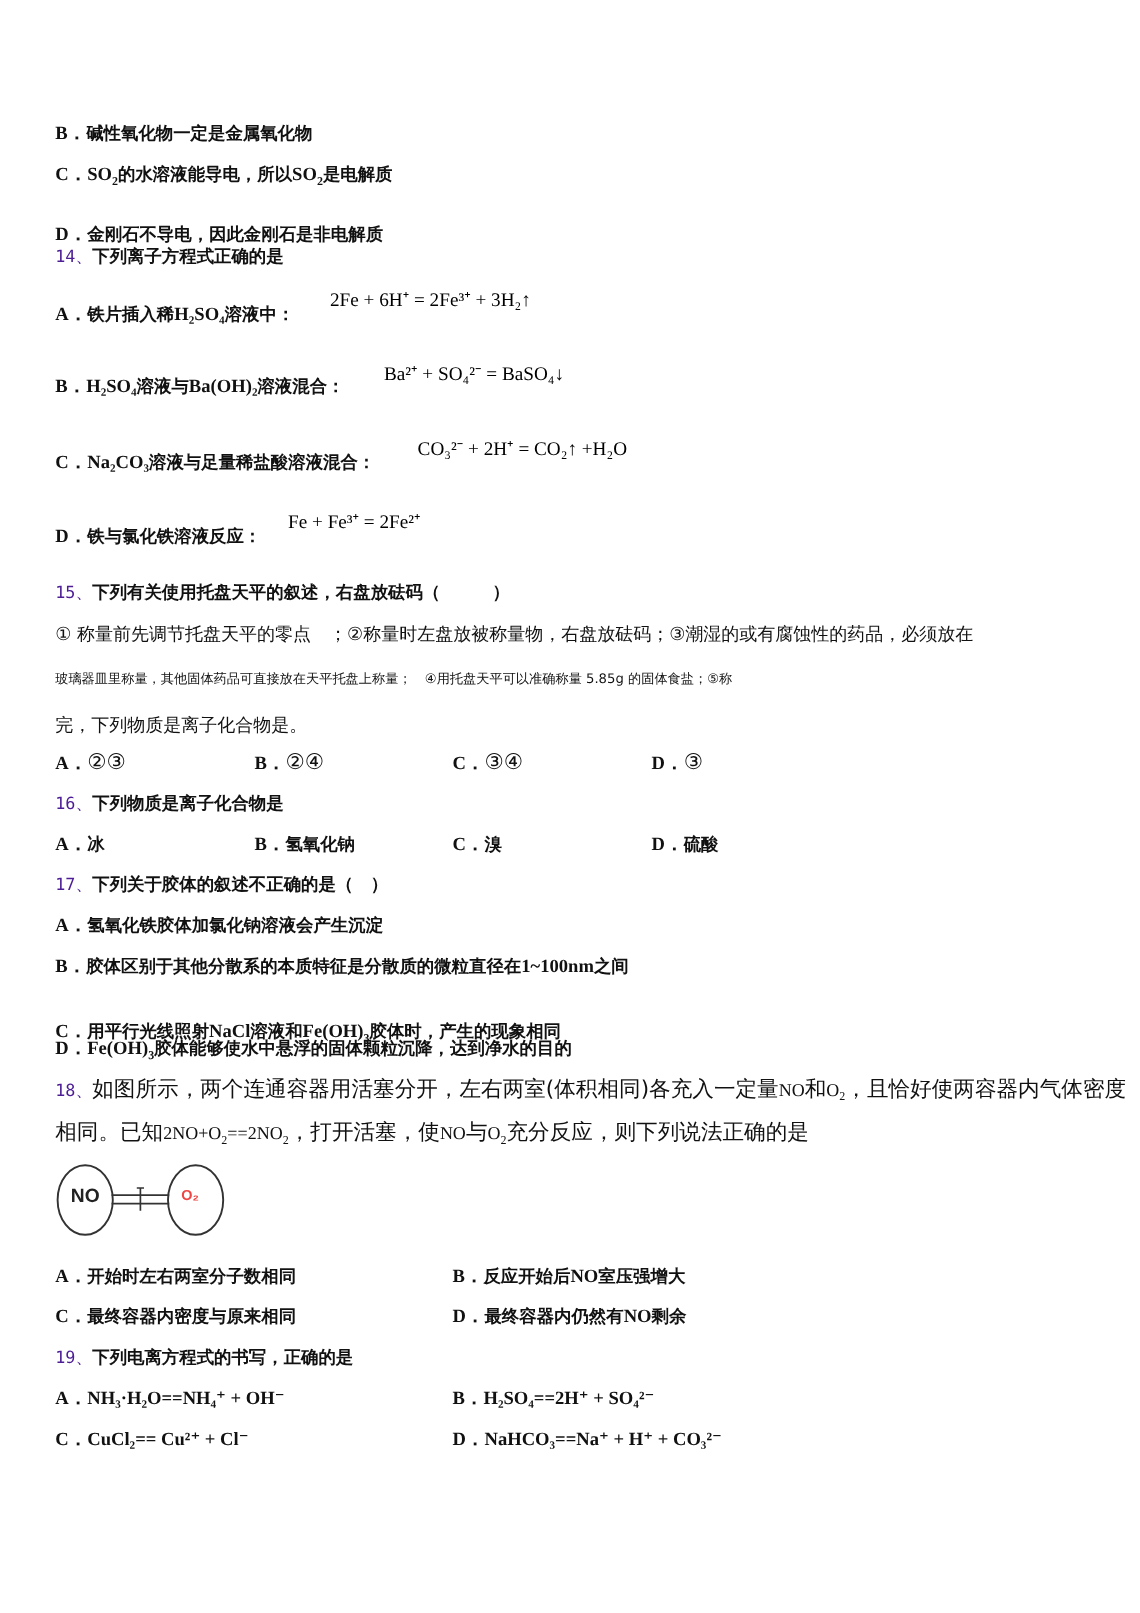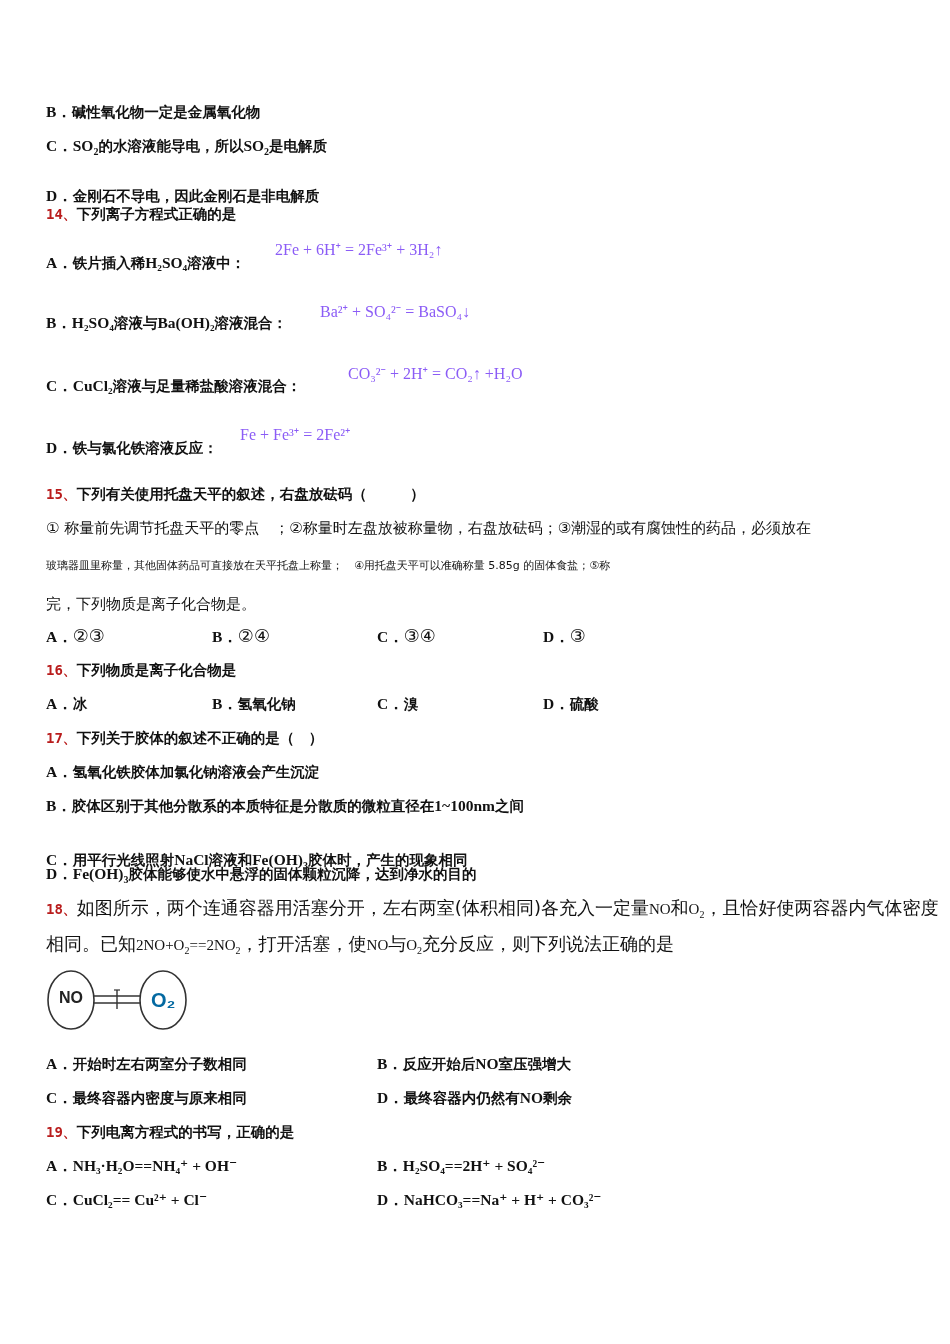--- a/index.html
+++ b/index.html
@@ -1,23 +1,23 @@
 <!DOCTYPE html>
 <html><head>
 <meta charset="utf-8">
 <style>
   html, body { margin: 0; padding: 0; background: #ffffff; }
   body { width: 950px; height: 1344px; position: relative; overflow: hidden;
          font-family: "Liberation Serif", "DejaVu Serif", serif; color: #111; }
   .line { position: absolute; left: 46px; font-size: 15.5px; line-height: 20px; white-space: nowrap; }
   .b { font-weight: bold; }
-  .qnum { font-weight: bold; color: #b91c1c; font-family: "DejaVu Sans Mono", monospace; font-size: 14px; }
+  .qnum { font-weight: normal; color: #4c1d95; font-family: "DejaVu Sans Mono", monospace; font-size: 14px; }
   .cn { font-family: Liberation Mono, monospace; font-weight: bold; font-size: 14.5px; }
   .cn-n { font-family: "DejaVu Sans", sans-serif; font-weight: normal; font-size: 18px; }
-  .eq { position: absolute; font-family: "Liberation Serif", serif; font-size: 16px; color: #8b5cf6; white-space: nowrap; }
+  .eq { position: absolute; font-family: "Liberation Serif", serif; font-size: 16px; color: #000000; white-space: nowrap; }
   sub, sup { font-size: 10px; line-height: 0; }
   .opt { position: absolute; white-space: nowrap; font-size: 15.5px; line-height: 20px; }
   .diagram { position: absolute; left: 46px; top: 968px; width: 142px; height: 64px; }
 </style>
 </head>
 <body>
 
 <div class="line b" style="top:102px">
   <span>B．</span><span class="cn">碱性氧化物一定是金属氧化物</span>
 </div>
@@ -35,21 +35,21 @@
   <span>A．</span><span class="cn">铁片插入稀</span><span>H₂SO₄</span><span class="cn">溶液中：</span>
 </div>
 <div class="eq" style="left:275px; top:238px">2Fe + 6H⁺ = 2Fe³⁺ + 3H₂↑</div>
 
 <div class="line b" style="top:313px">
   <span>B．</span><span>H₂SO₄</span><span class="cn">溶液与</span><span>Ba(OH)₂</span><span class="cn">溶液混合：</span>
 </div>
 <div class="eq" style="left:320px; top:300px">Ba²⁺ + SO₄²⁻ = BaSO₄↓</div>
 
 <div class="line b" style="top:376px">
-  <span>C．</span><span>CuCl₂</span><span class="cn">溶液与足量稀盐酸溶液混合：</span>
+  <span>C．</span><span>Na₂CO₃</span><span class="cn">溶液与足量稀盐酸溶液混合：</span>
 </div>
 <div class="eq" style="left:348px; top:362px">CO₃²⁻ + 2H⁺ = CO₂↑ +H₂O</div>
 
 <div class="line b" style="top:438px">
   <span>D．</span><span class="cn">铁与氯化铁溶液反应：</span>
 </div>
 <div class="eq" style="left:240px; top:423px">Fe + Fe³⁺ = 2Fe²⁺</div>
 
 <div class="line" style="top:484px">
   <span class="qnum">15、</span><span class="cn">下列有关使用托盘天平的叙述，右盘放砝码（　　　）</span>
@@ -96,21 +96,21 @@
 <div class="diagram">
   <svg width="142" height="64" viewBox="0 0 142 64">
     <ellipse cx="25" cy="32" rx="23" ry="29" fill="none" stroke="#333" stroke-width="1.6"></ellipse>
     <ellipse cx="117" cy="32" rx="23" ry="29" fill="none" stroke="#333" stroke-width="1.6"></ellipse>
     <line x1="47" y1="28" x2="95" y2="28" stroke="#333" stroke-width="1.4"></line>
     <line x1="47" y1="35" x2="95" y2="35" stroke="#333" stroke-width="1.4"></line>
     <line x1="71" y1="22" x2="71" y2="41" stroke="#333" stroke-width="1.4"></line>
     <line x1="68" y1="22" x2="74" y2="22" stroke="#333" stroke-width="1.2"></line>
   </svg>
   <span style="position:absolute; left:13px; top:21px; font-family:'Liberation Sans',sans-serif; font-weight:bold; font-size:16px; color:#222;">NO</span>
-  <span style="position:absolute; left:105px; top:21px; font-family:'Liberation Sans',sans-serif; font-weight:bold; font-size:20px; color:#0369a1;">O₂</span>
+  <span style="position:absolute; left:105px; top:21px; font-family:'Liberation Sans',sans-serif; font-weight:bold; font-size:12px; color:#ef4444;">O₂</span>
 </div>
 
 <div class="opt b" style="left:46px; top:1054px"><span>A．</span><span class="cn">开始时左右两室分子数相同</span></div>
 <div class="opt b" style="left:377px; top:1054px"><span>B．</span><span class="cn">反应开始后</span><span>NO</span><span class="cn">室压强增大</span></div>
 <div class="opt b" style="left:46px; top:1088px"><span>C．</span><span class="cn">最终容器内密度与原来相同</span></div>
 <div class="opt b" style="left:377px; top:1088px"><span>D．</span><span class="cn">最终容器内仍然有</span><span>NO</span><span class="cn">剩余</span></div>
 
 <div class="line" style="top:1122px">
   <span class="qnum">19、</span><span class="cn">下列电离方程式的书写，正确的是</span>
 </div>

